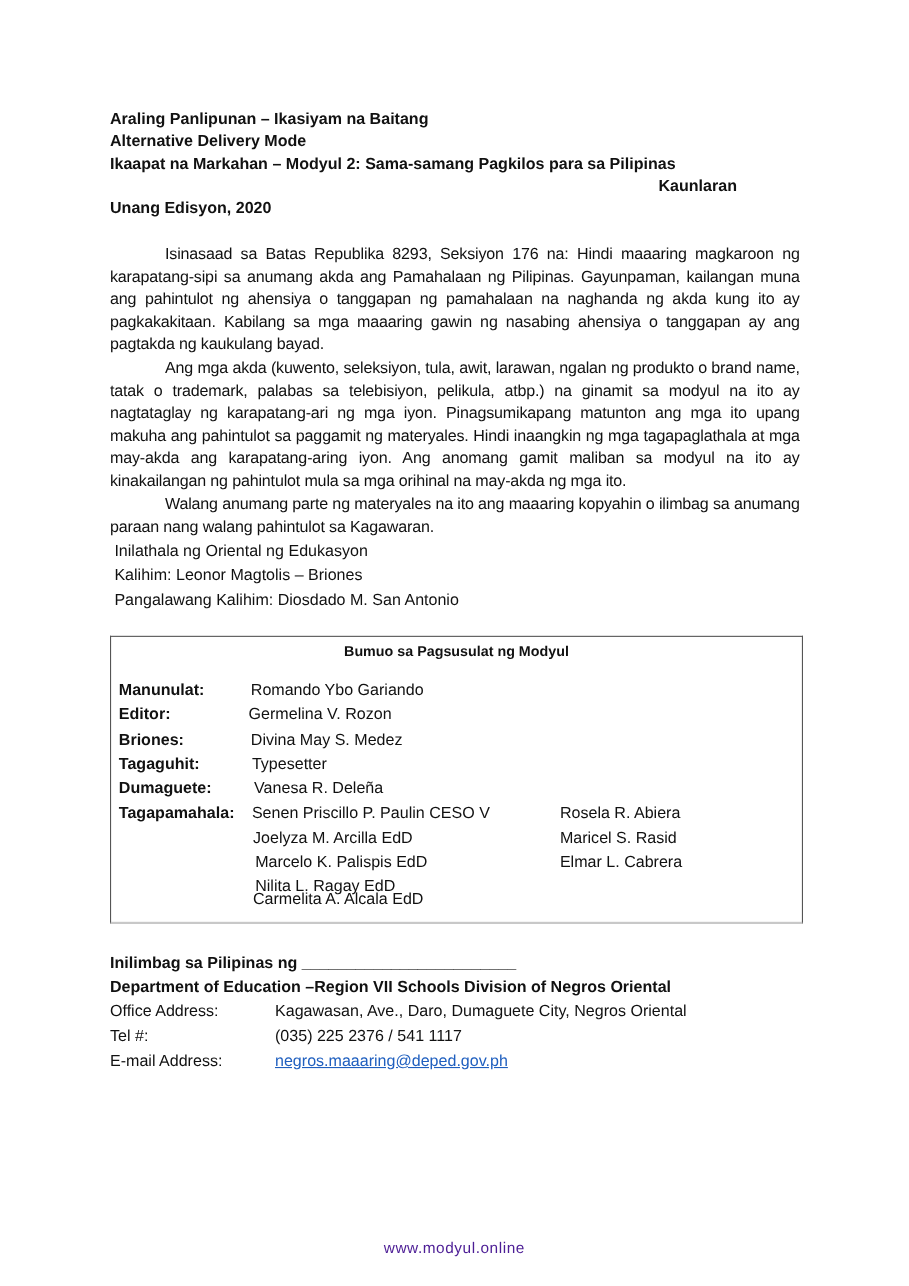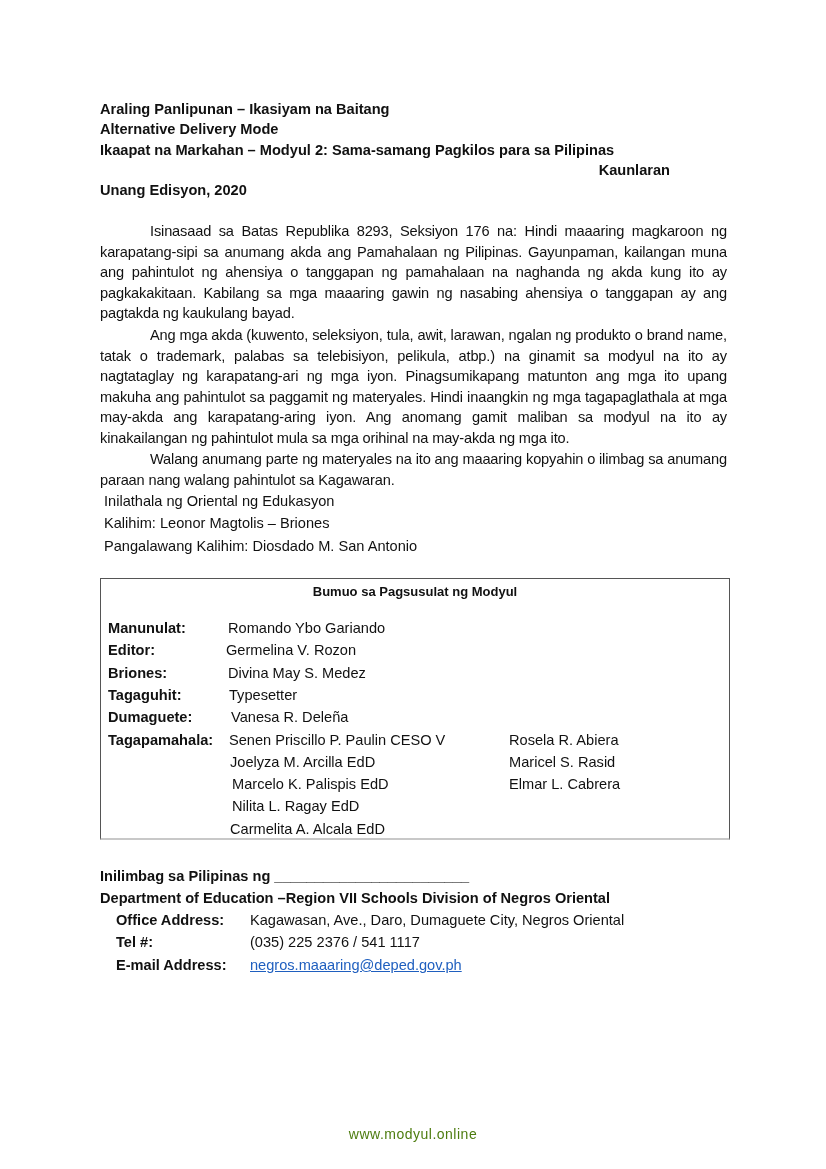--- a/index.html
+++ b/index.html
@@ -22,25 +22,25 @@
   .box {
     position: absolute; left: 100px; top: 578px; width: 630px; height: 262px;
     border-top: 1.3px solid #555; border-left: 1.3px solid #555; border-right: 1.3px solid #555;
     border-bottom: 2px solid #c8c8c8; box-sizing: border-box;
   }
   .box-title { position: absolute; left: 0; width: 100%; top: 3px; text-align: center; font-weight: bold; font-size: 13px; line-height: 20px; }
   .row { position: absolute; font-size: 14.6px; line-height: 20px; white-space: nowrap; }
   .lbl { position: absolute; left: 7px; font-weight: bold; font-size: 14.6px; line-height: 20px; white-space: nowrap; }
 
   .foot-bold { position: absolute; left: 100px; font-weight: bold; font-size: 14.6px; line-height: 20px; white-space: nowrap; }
-  .foot-lbl { position: absolute; left: 116px; font-size: 14.6px; line-height: 20px; white-space: nowrap; font-weight: bold; }
+  .foot-lbl { position: absolute; left: 100px; font-size: 14.6px; line-height: 20px; white-space: nowrap; }
   .foot-val { position: absolute; left: 250px; font-size: 14.6px; line-height: 20px; white-space: nowrap; }
   .link { color: #1f5fbf; text-decoration: underline; }
 
-  .watermark { position: absolute; left: 0; width: 826px; top: 1126px; text-align: center; font-size: 14px; color: #4d7c0f; letter-spacing: 0.5px; }
+  .watermark { position: absolute; left: 0; width: 826px; top: 1126px; text-align: center; font-size: 14px; color: #4c1d95; letter-spacing: 0.5px; }
 </style>
 </head>
 <body>
 
 <div class="page">
 
   <div class="hdr" style="top:99px">Araling Panlipunan – Ikasiyam na Baitang</div>
   <div class="hdr" style="top:119px">Alternative Delivery Mode</div>
   <div class="hdr" style="top:140px">Ikaapat na Markahan – Modyul 2: Sama-samang Pagkilos para sa Pilipinas</div>
   <div class="hdr center" style="top:160px">Kaunlaran</div>
@@ -70,21 +70,21 @@
     <div class="row" style="top:106px; left:128px">Typesetter</div>
 
     <div class="lbl" style="top:128px">Dumaguete:</div>
     <div class="row" style="top:128px; left:130px">Vanesa R. Deleña</div>
 
     <div class="lbl" style="top:151px">Tagapamahala:</div>
     <div class="row" style="top:151px; left:128px">Senen Priscillo P. Paulin CESO V</div>
     <div class="row" style="top:173px; left:129px">Joelyza M. Arcilla EdD</div>
     <div class="row" style="top:195px; left:131px">Marcelo K. Palispis EdD</div>
     <div class="row" style="top:217px; left:131px">Nilita L. Ragay EdD</div>
-    <div class="row" style="top:240px; left:129px">Carmelita A. Alcala EdD</div>
+    <div class="row" style="top:229px; left:129px">Carmelita A. Alcala EdD</div>
 
     <div class="row" style="top:151px; left:408px">Rosela R. Abiera</div>
     <div class="row" style="top:173px; left:408px">Maricel S. Rasid</div>
     <div class="row" style="top:195px; left:408px">Elmar L. Cabrera</div>
   </div>
 
   <div class="foot-bold" style="top:888px">Department of Education –Region VII Schools Division of Negros Oriental</div>
   <div class="foot-bold" style="top:866px">Inilimbag sa Pilipinas ng ________________________</div>
 
   <div class="foot-lbl" style="top:910px">Office Address:</div>

